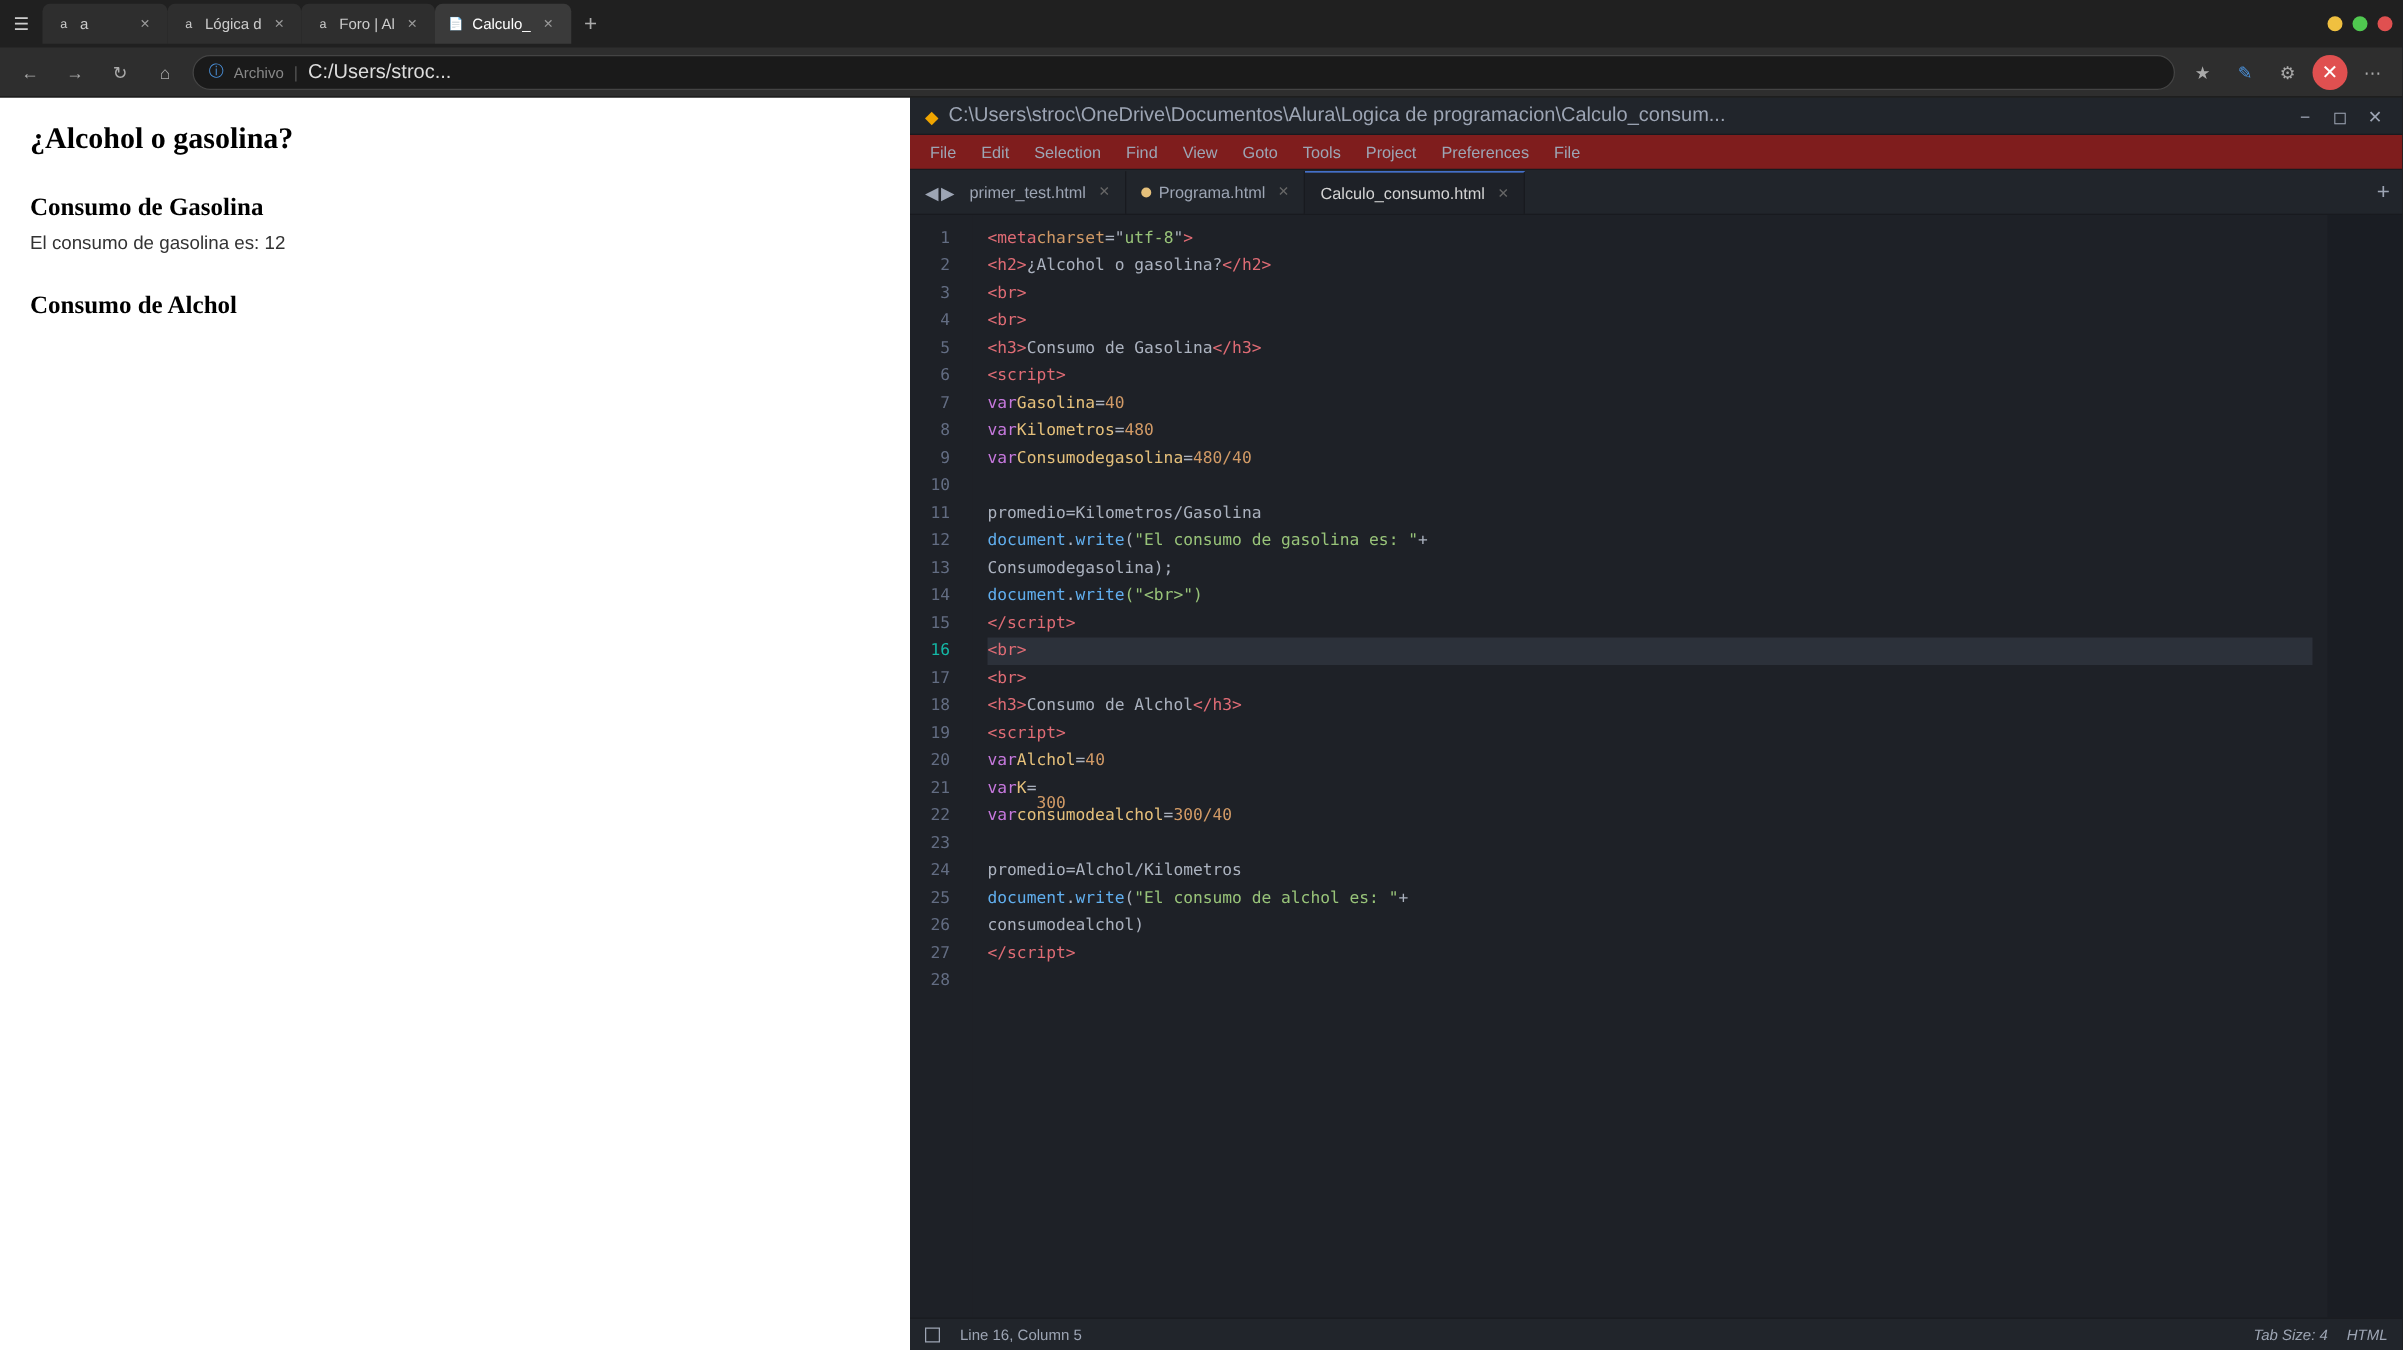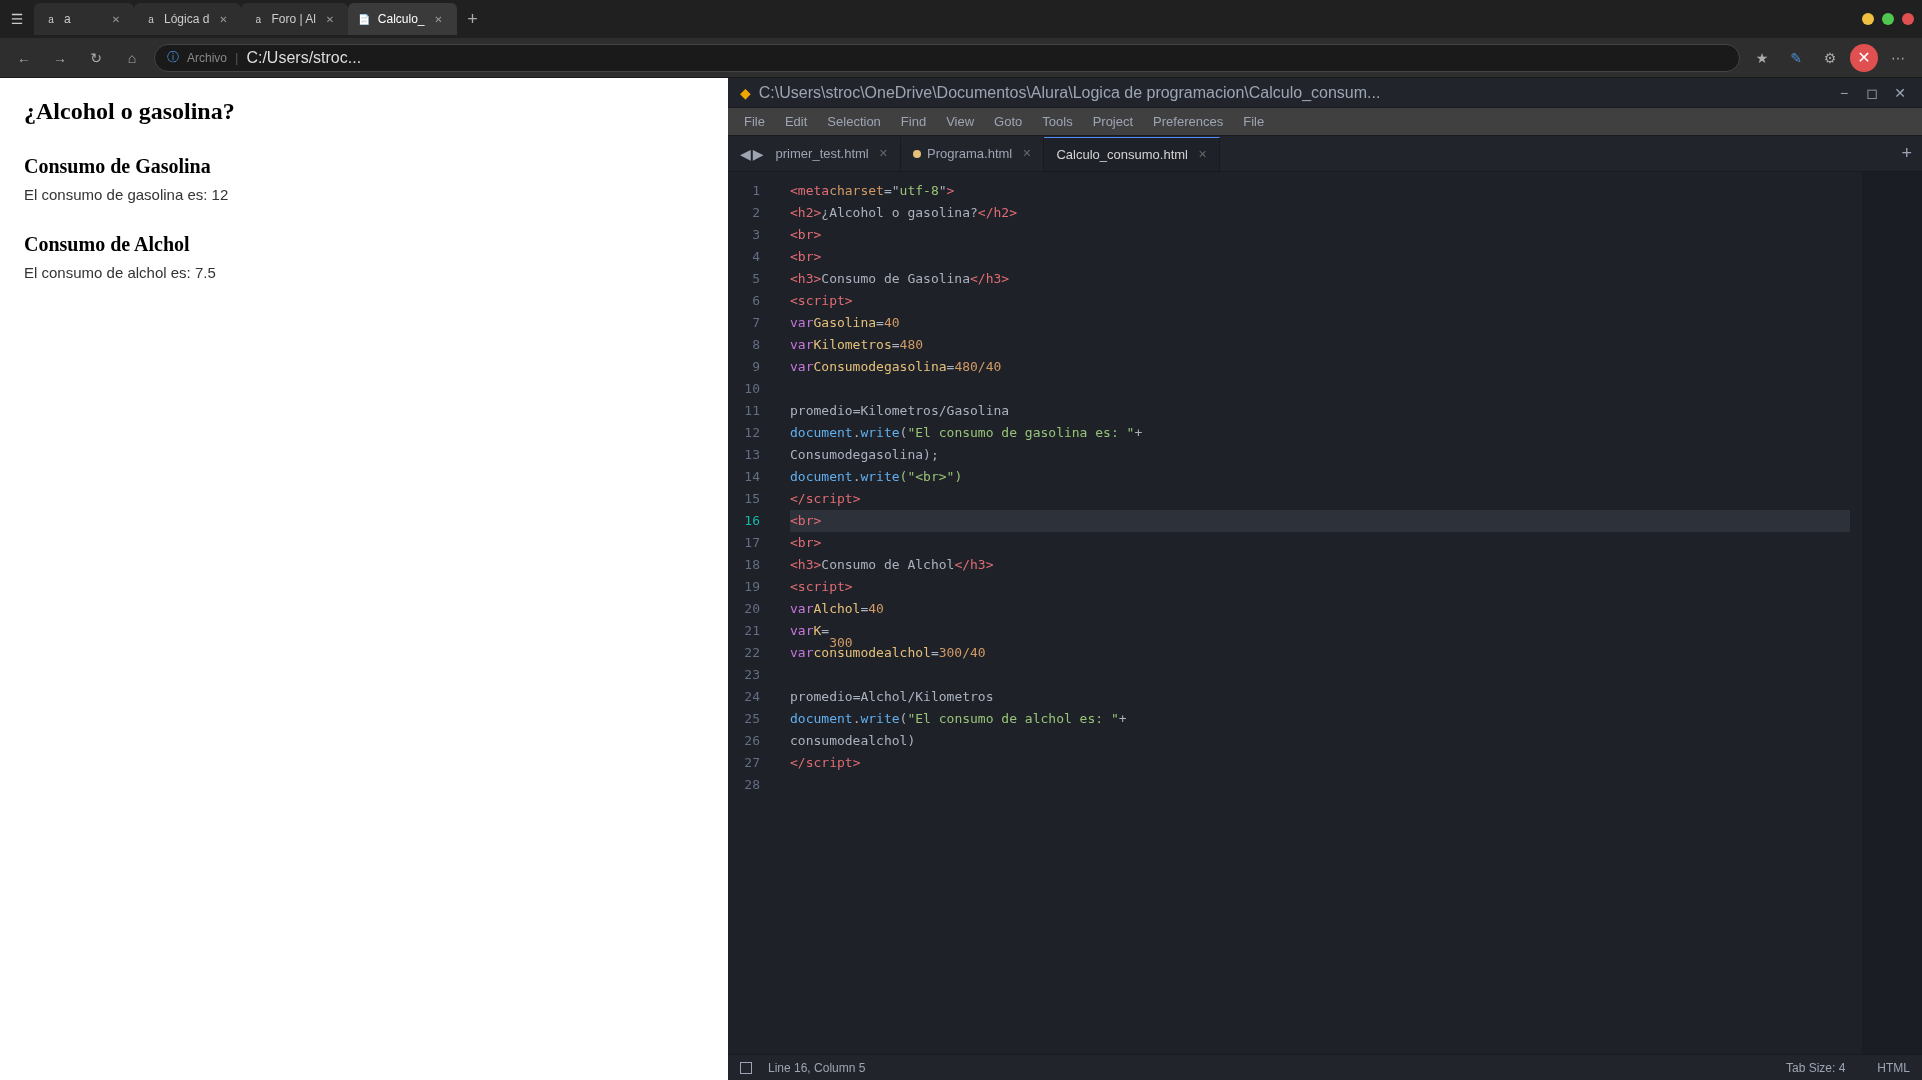--- a/index.html
+++ b/index.html
@@ -41,21 +41,21 @@
     .section-text { font-size: 15px; color: #333; margin-bottom: 30px; }
 
     
     .editor-area { flex: 1; background: #1e2127; display: flex; flex-direction: column; }
     .editor-titlebar { height: 30px; background: #21252b; display: flex; align-items: center; padding: 0 12px; gap: 8px; border-bottom: 1px solid #181a1f; }
     .editor-titlebar-text { color: #9da5b4; font-size: 16px; flex: 1; overflow: hidden; text-overflow: ellipsis; white-space: nowrap; }
     .editor-win-controls { display: flex; gap: 8px; margin-left: auto; }
     .editor-win-btn { color: #9da5b4; font-size: 14px; cursor: pointer; width: 20px; height: 20px; display: flex; align-items: center; justify-content: center; }
 
     
-    .editor-menubar { height: 28px; background: #404040; display: flex; align-items: center; padding: 0 8px; gap: 4px; border-bottom: 1px solid #181a1f; }
+    .editor-menubar { height: 28px; background: #7f1d1d; display: flex; align-items: center; padding: 0 8px; gap: 4px; border-bottom: 1px solid #181a1f; }
     .menu-item { color: #9da5b4; font-size: 13px; padding: 2px 8px; cursor: pointer; border-radius: 3px; }
 
     
     .editor-tabs { display: flex; align-items: center; height: 36px; background: #21252b; border-bottom: 1px solid #181a1f; padding: 0 4px; }
     .editor-tab { display: flex; align-items: center; height: 34px; padding: 0 12px; font-size: 13px; color: #9da5b4; cursor: pointer; border-right: 1px solid #181a1f; gap: 6px; }
     .editor-tab.active { background: #1e2127; color: #d4d4d4; border-top: 1px solid #528bff; }
     .editor-tab .tab-dot { width: 8px; height: 8px; border-radius: 50%; background: #e5c07b; display: inline-block; }
     .editor-tab .tab-x { color: #666; font-size: 11px; margin-left: 4px; cursor: pointer; }
 
     
@@ -64,21 +64,21 @@
     .line-number { height: 22px; display: flex; align-items: center; justify-content: flex-end; padding-right: 8px; }
     .line-number.active { color: #14b8a6; }
 
     .code-area { flex: 1; background: #1e2127; padding: 8px 12px; font-size: 13px; font-family: 'Consolas', 'Monaco', monospace; line-height: 22px; overflow: auto; color: #abb2bf; }
     .code-line { height: 22px; display: flex; align-items: center; white-space: nowrap; }
     .code-line.highlighted { background: #2c313a; }
 
     
     .editor-statusbar { height: 26px; background: #21252b; display: flex; align-items: center; padding: 0 12px; gap: 16px; border-top: 1px solid #181a1f; }
     .status-item { color: #9da5b4; font-size: 12px; display: flex; align-items: center; gap: 4px; }
-    .status-right { margin-left: auto; display: flex; gap: 32px; }
+    .status-right { margin-left: auto; display: flex; gap: 15px; font-style: italic; }
 
     
     .minimap { width: 60px; background: #1a1d23; flex-shrink: 0; }
 
     .editor-nav { display: flex; align-items: center; gap: 2px; margin-left: 8px; }
     .editor-nav-btn { color: #9da5b4; font-size: 14px; cursor: pointer; }
   </style>
 </head>
 <body>
 
@@ -140,21 +140,20 @@
 
 <div class="main-area">
 
   <div class="browser-view">
     <div class="browser-content">
       <h1 class="page-heading">¿Alcohol o gasolina?</h1>
       <div id="browser-sections">
           <h3 class="section-heading">Consumo de Gasolina</h3>
           <p class="section-text">El consumo de gasolina es: 12</p>
           <h3 class="section-heading">Consumo de Alchol</h3>
-          <p class="section-text">El consumo de alchol es: 7.5</p>
         </div>
     </div>
   </div>
 
   <div class="editor-area">
 
     <div class="editor-titlebar">
       <span style="color:#f0a500;font-size:14px;">◆</span>
       <span class="editor-titlebar-text">C:\Users\stroc\OneDrive\Documentos\Alura\Logica de programacion\Calculo_consum...</span>
       <div class="editor-win-controls">

